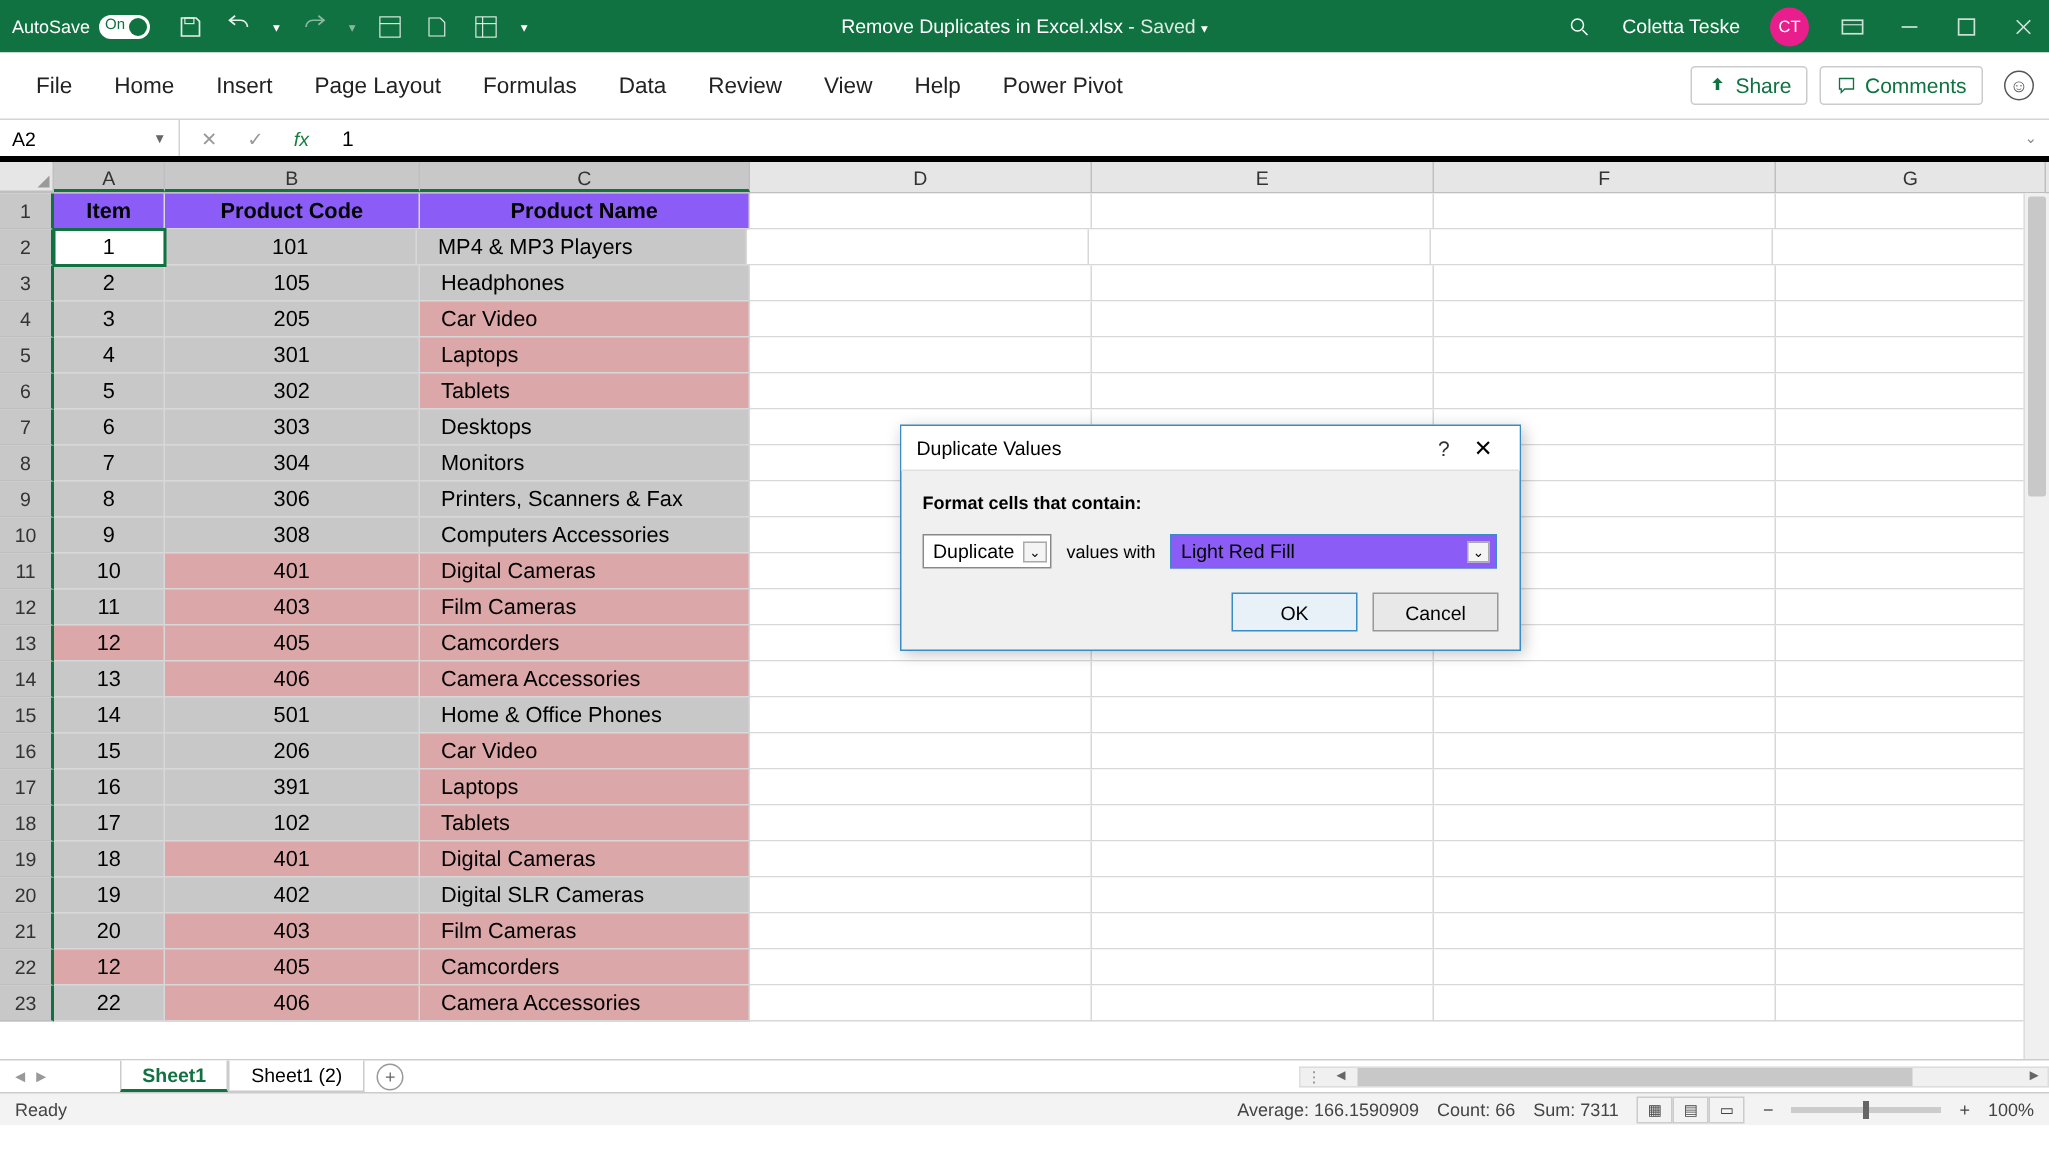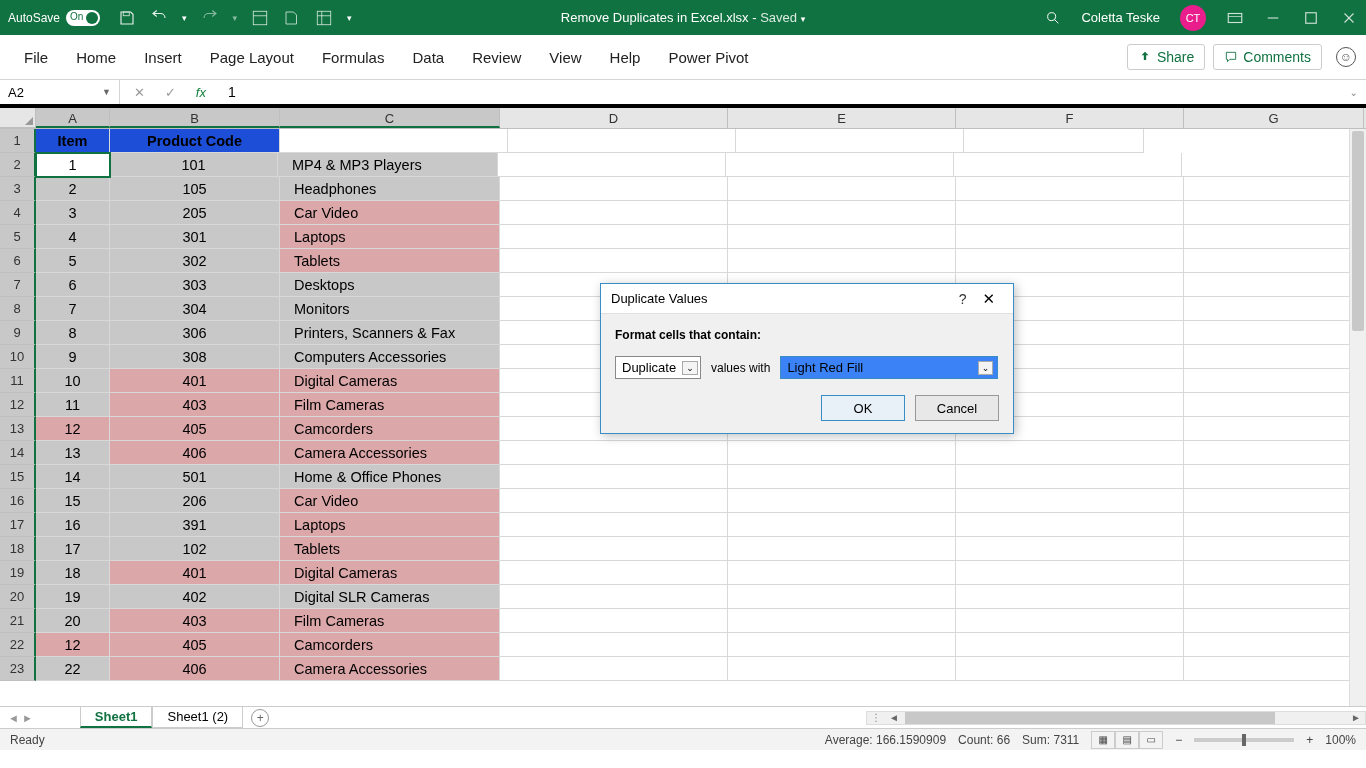--- a/index.html
+++ b/index.html
@@ -43,21 +43,21 @@
 .col-headers { display: flex; height: 21px; background: #e6e6e6; border-bottom: 1px solid #bfbfbf; }
 .corner { width: 36px; border-right: 1px solid #bfbfbf; border-bottom: 1px solid #bfbfbf; background:#e6e6e6; position:relative;}
 .corner::after { content:""; position:absolute; right:2px; bottom:2px; border-left:8px solid transparent; border-bottom:8px solid #999;}
 .colh { border-right: 1px solid #bfbfbf; text-align: center; font-size: 13px; color: #333; line-height: 21px; }
 .colh.sel { background: #c8c8c8; border-bottom:2px solid #0f7240;}
 .rows-container { }
 .row { display: flex; height: 24px; }
 .rowh { width: 36px; background: #e6e6e6; border-right: 1px solid #bfbfbf; border-bottom: 1px solid #bfbfbf; text-align: center; font-size: 13px; line-height: 24px; color:#333; }
 .rowh.sel { background:#c8c8c8; border-right:2px solid #0f7240;}
 .cell { border-right: 1px solid #d8d8d8; border-bottom: 1px solid #d8d8d8; padding: 0 6px; font-size: 14.5px; line-height: 24px; overflow: hidden; white-space: nowrap; }
-.header-cell { background: #1d4ed8; text-align: center; font-weight: bold; }
+.header-cell { background: #8b5cf6; text-align: center; font-weight: bold; }
 .data-a { text-align: center; }
 .data-b { text-align: center; }
 .data-c { text-align: left; padding-left: 14px; }
 .dup { background: #dba7a9; }
 .selected-range { background: #c8c8c8; }
 .active-cell { background: #fff; outline: 2px solid #0f7240; outline-offset: -1px; position:relative; z-index:1;}
 .empty-cell { background:#fff; }
 
 .vscroll { position: absolute; right: 0; top: 21px; bottom: 0; width: 17px; background: #f0f0f0; border-left:1px solid #ddd;}
 .vscroll-thumb { position:absolute; top:2px; left:2px; right:2px; height:200px; background:#c8c8c8; border-radius:2px;}
@@ -67,21 +67,21 @@
 .dlg-title { height: 30px; display: flex; align-items: center; padding: 0 10px; background:#fff; border-bottom:1px solid #e0e0e0;}
 .dlg-title-text { font-size: 13px; }
 .dlg-help { margin-left: auto; font-size: 14px; color: #333; padding: 0 8px; cursor:pointer;}
 .dlg-close { font-size: 15px; padding: 0 8px; cursor:pointer;}
 .dlg-body { padding: 14px 14px 12px 14px; }
 .dlg-label { font-weight: bold; font-size: 12px; margin-bottom: 14px; }
 .dlg-row { display: flex; align-items: center; gap: 10px; margin-bottom: 16px; }
 .combo { border: 1px solid #888; background: #fff; height: 23px; display:flex; align-items:center; padding:0 4px 0 6px; font-size:13px;}
 .combo-arrow { margin-left: 6px; font-size: 9px; border:1px solid #aaa; padding:1px 3px; background:#f4f4f4;}
 .combo1 { width: 86px; }
-.combo2 { width: 218px; background:#3b82f6; border:1px solid #3a8cc4; }
+.combo2 { width: 218px; background:#8b5cf6; border:1px solid #3a8cc4; }
 .vw-label { font-size: 12px; }
 .dlg-buttons { display: flex; justify-content: flex-end; gap: 10px; }
 .btn { width: 84px; height: 26px; border: 1px solid #999; background: #e8e8e8; font-size: 13px; }
 .btn-ok { border: 1px solid #3a8cc4; background: #e8f0f8; }
 
 
 .sheet-tabs { height: 22px; background: #fff; border-top: 1px solid #ccc; display: flex; align-items: center; }
 .tab-nav { display: flex; gap: 4px; padding: 0 8px; color: #999; font-size: 11px; }
 .stab { padding: 2px 14px; border: 1px solid #ccc; border-top: none; font-size: 13px; background:#fff; }
 .stab.active { border-bottom: 2px solid #0f7240; font-weight: bold; color:#0f7240; }
@@ -220,20 +220,21 @@
         <div class="colh" style="width: 228px;">E</div>
         <div class="colh" style="width: 228px;">F</div>
         <div class="colh" style="width: 180px;">G</div>
       </div>
   </div>
   <div class="rows-container" id="rows-container">
       <div class="row">
         <div class="rowh sel">1</div>
         <div class="cell header-cell" style="width: 74px;">Item</div>
         <div class="cell header-cell" style="width: 170px;">Product Code</div>
+        <div class="cell header-cell" style="width: 220px;">Product Name</div>
         <div class="cell empty-cell" style="width: 228px;"></div>
         <div class="cell empty-cell" style="width: 228px;"></div>
         <div class="cell empty-cell" style="width: 228px;"></div>
         <div class="cell empty-cell" style="width: 180px;"></div>
       </div>
       <div class="row">
         <div class="rowh sel">2</div>
         <div class="cell active-cell data-a" style="width: 74px;">1</div>
         <div class="cell selected-range data-b" style="width: 168px;">101</div>
         <div class="cell selected-range data-c" style="width: 220px;">MP4 &amp; MP3 Players</div>

